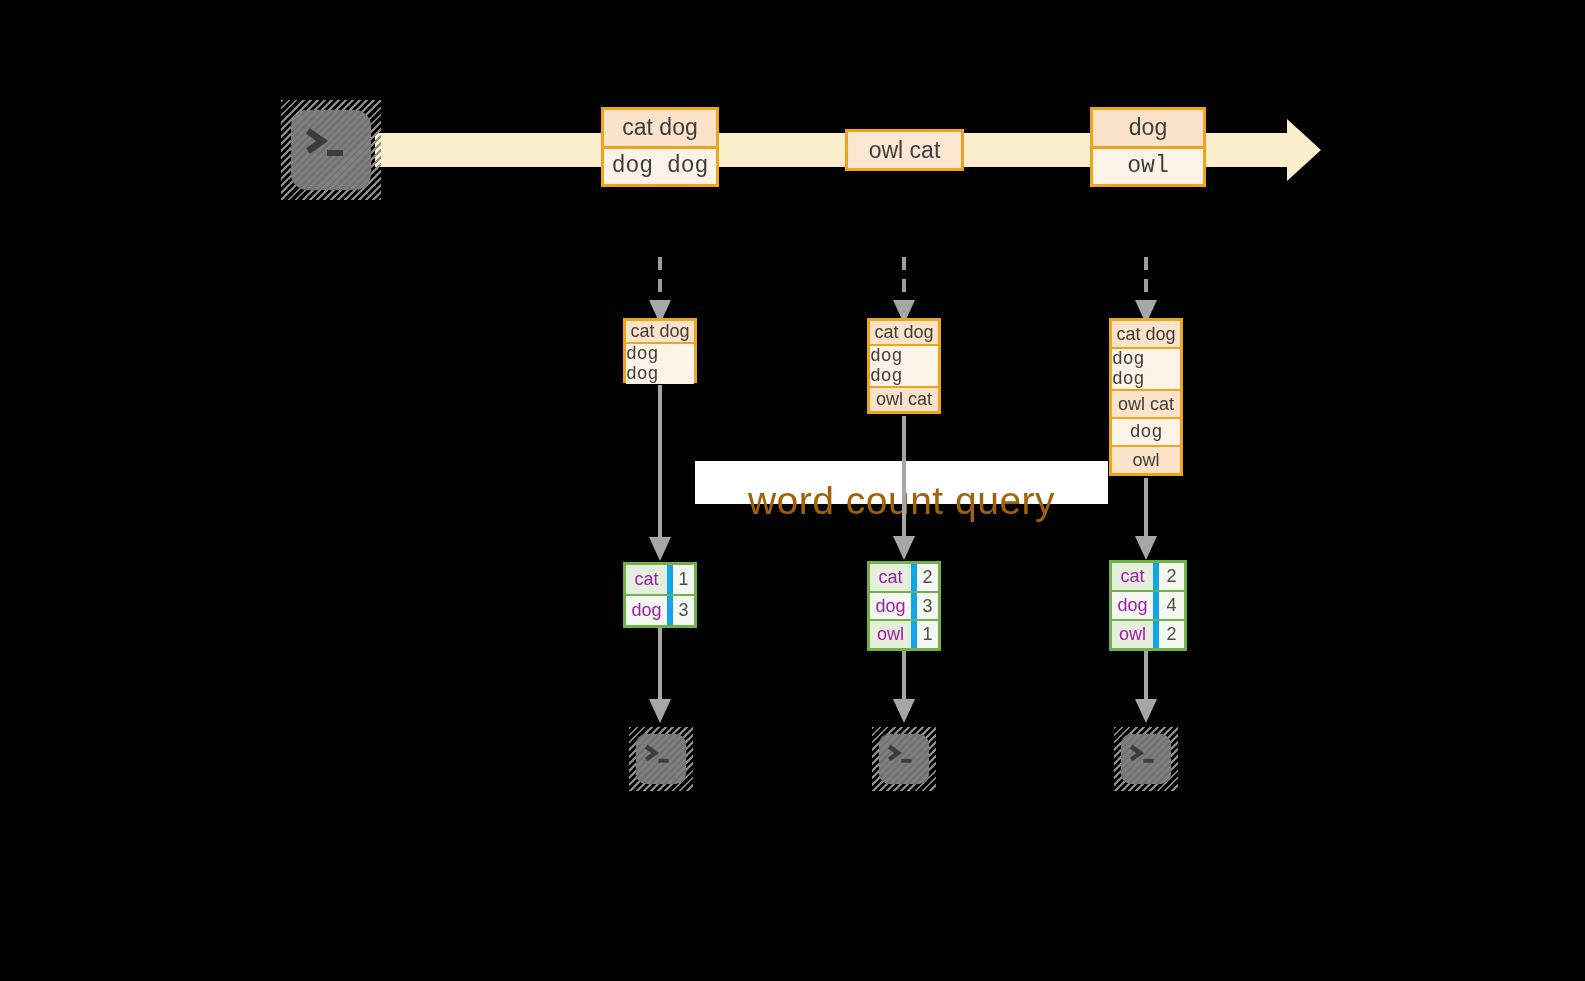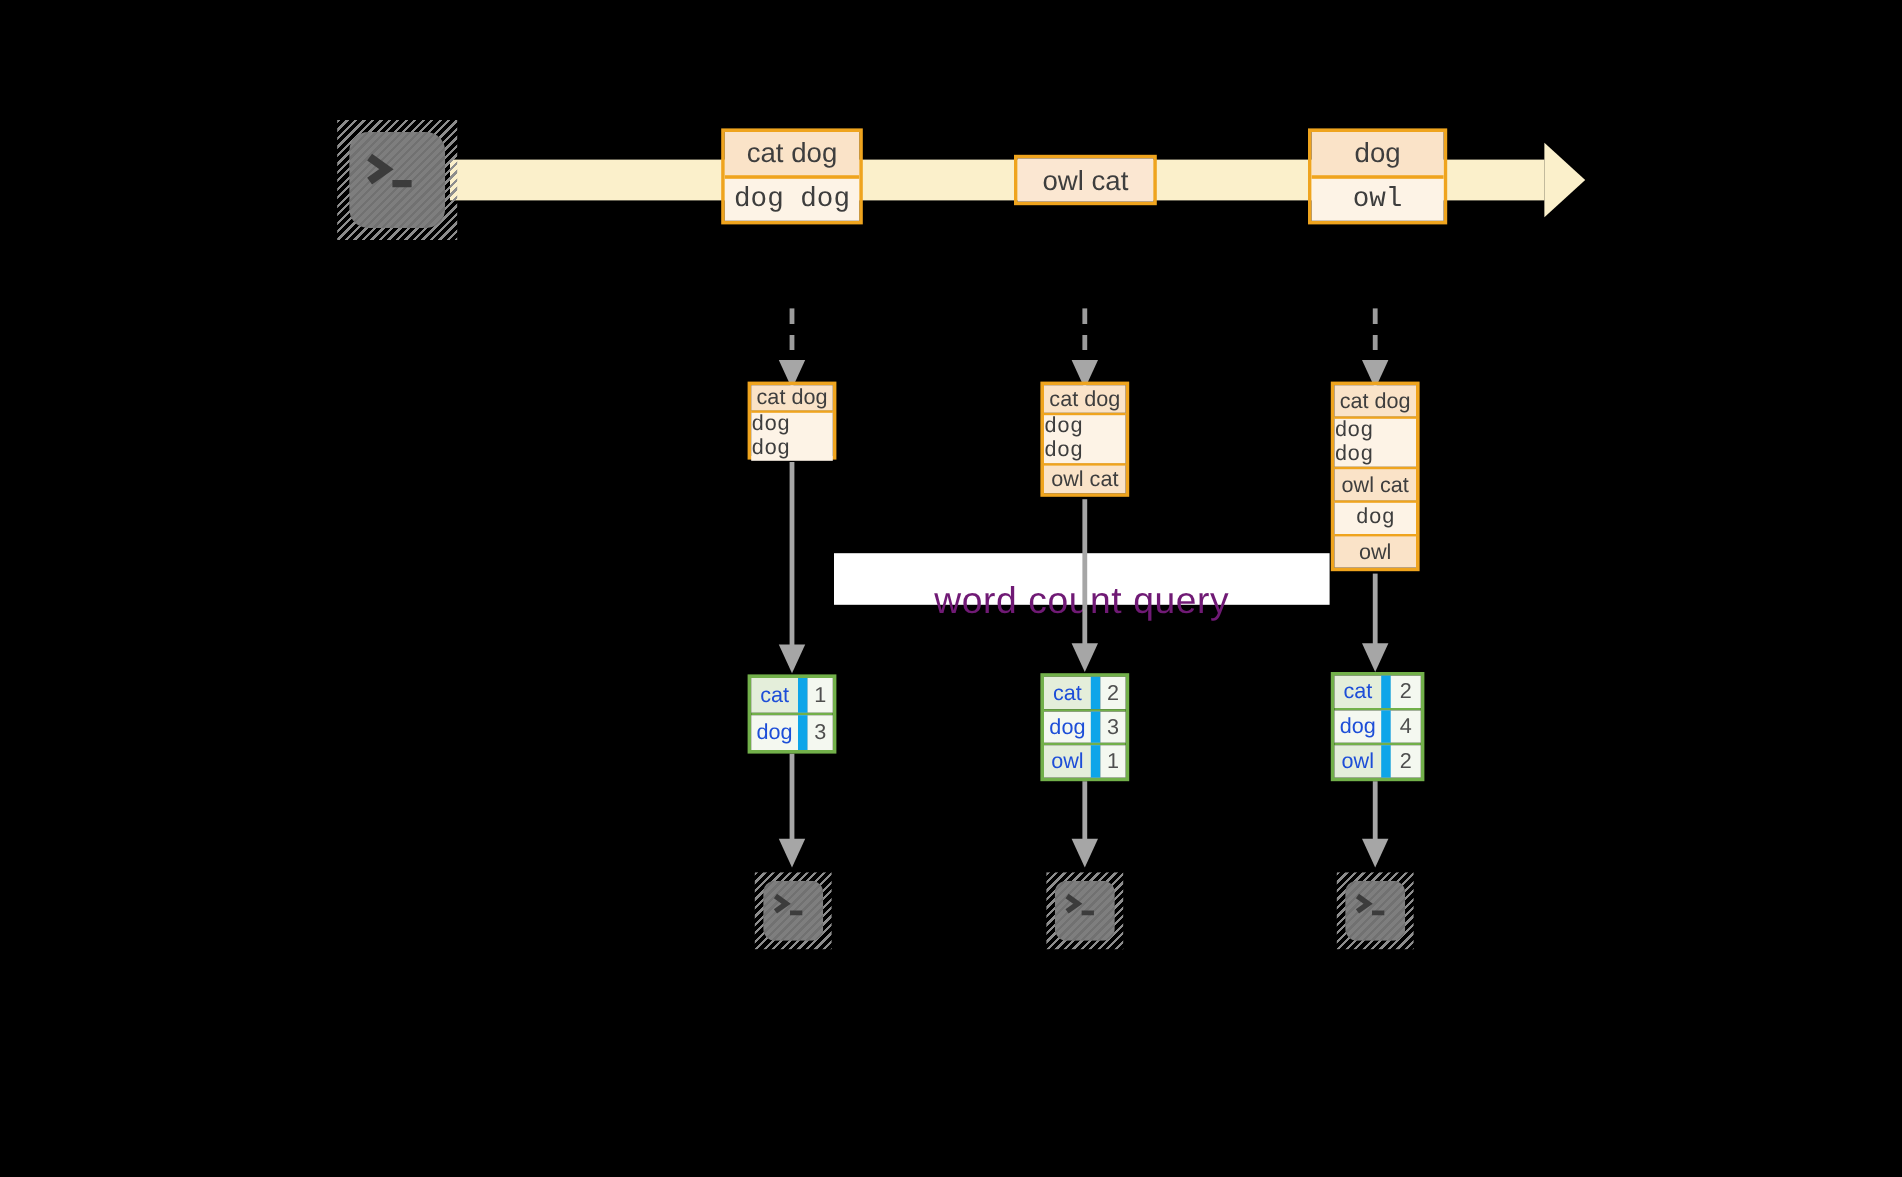--- a/index.html
+++ b/index.html
@@ -38,27 +38,27 @@
   .obox.big .ocell{font-size:23px;}
   .obox.small .ocell{font-size:18px;}
 
   
   .vdash{width:4px;background:repeating-linear-gradient(180deg,#9c9c9c 0 13px,rgba(0,0,0,0) 13px 22px);}
   .vline{width:4px;background:#a6a6a6;}
   .tri{width:0;height:0;border-left:11px solid transparent;border-right:11px solid transparent;border-top:24px solid #a6a6a6;}
 
   
   .qband{background:#ffffff;display:flex;align-items:center;justify-content:center;}
-  .qlabel{font-size:31px;font-weight:300;color:#701a75;letter-spacing:0.5px;margin-top:37px;}
+  .qlabel{font-size:39px;font-weight:300;color:#a16207;letter-spacing:0.5px;margin-top:37px;}
 
   
   .gtable{border:3px solid #72B04A;display:flex;flex-direction:column;}
   .grow{flex:1;display:flex;}
   .grow + .grow{border-top:2px solid #72B04A;}
-  .gword{display:flex;align-items:center;justify-content:center;color:#1d4ed8;font-size:18px;border-right:8px solid #0ea5e9;}
+  .gword{display:flex;align-items:center;justify-content:center;color:#a21caf;font-size:18px;border-right:6px solid #0ea5e9;}
   .gnum{flex:1;display:flex;align-items:center;justify-content:center;color:#4f4f4f;font-size:18px;background:#F4F8F0;}
   .g-a{background:#E4EEDA;}
   .g-b{background:#F4F8F0;}
   .w47{width:47px;}
 </style>
 </head>
 <body>
 
 <div class="canvas">
 

